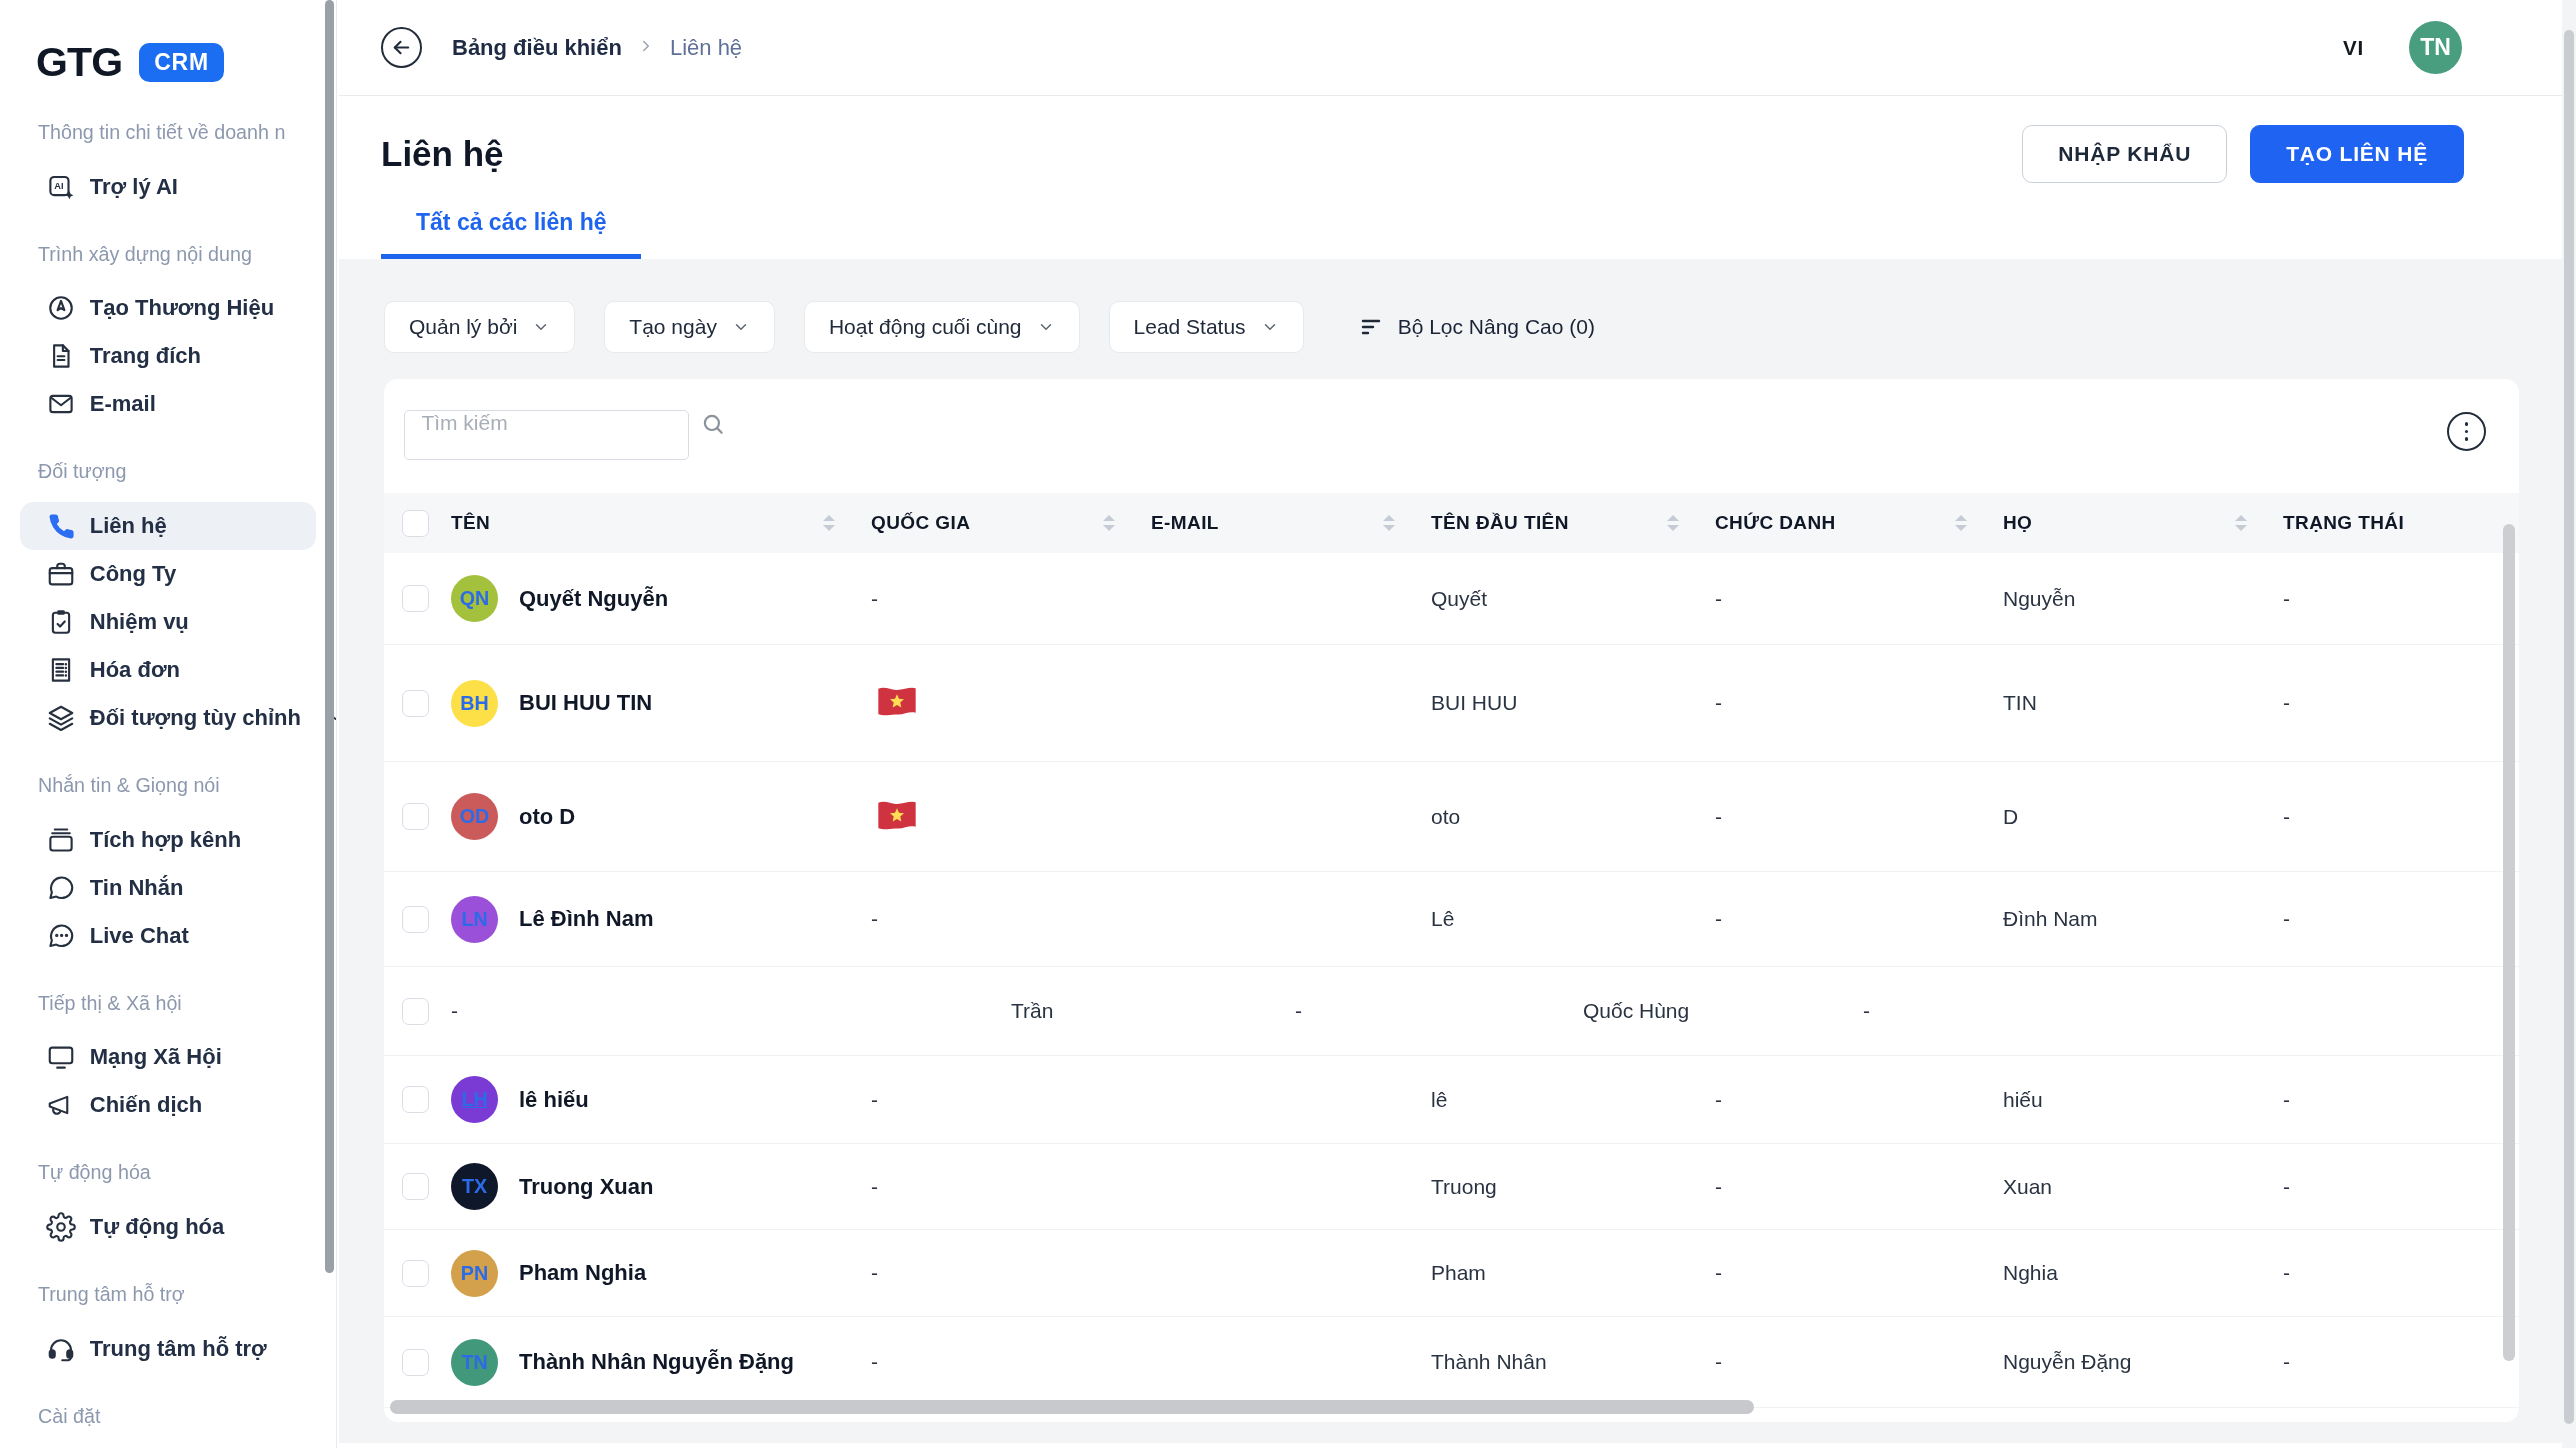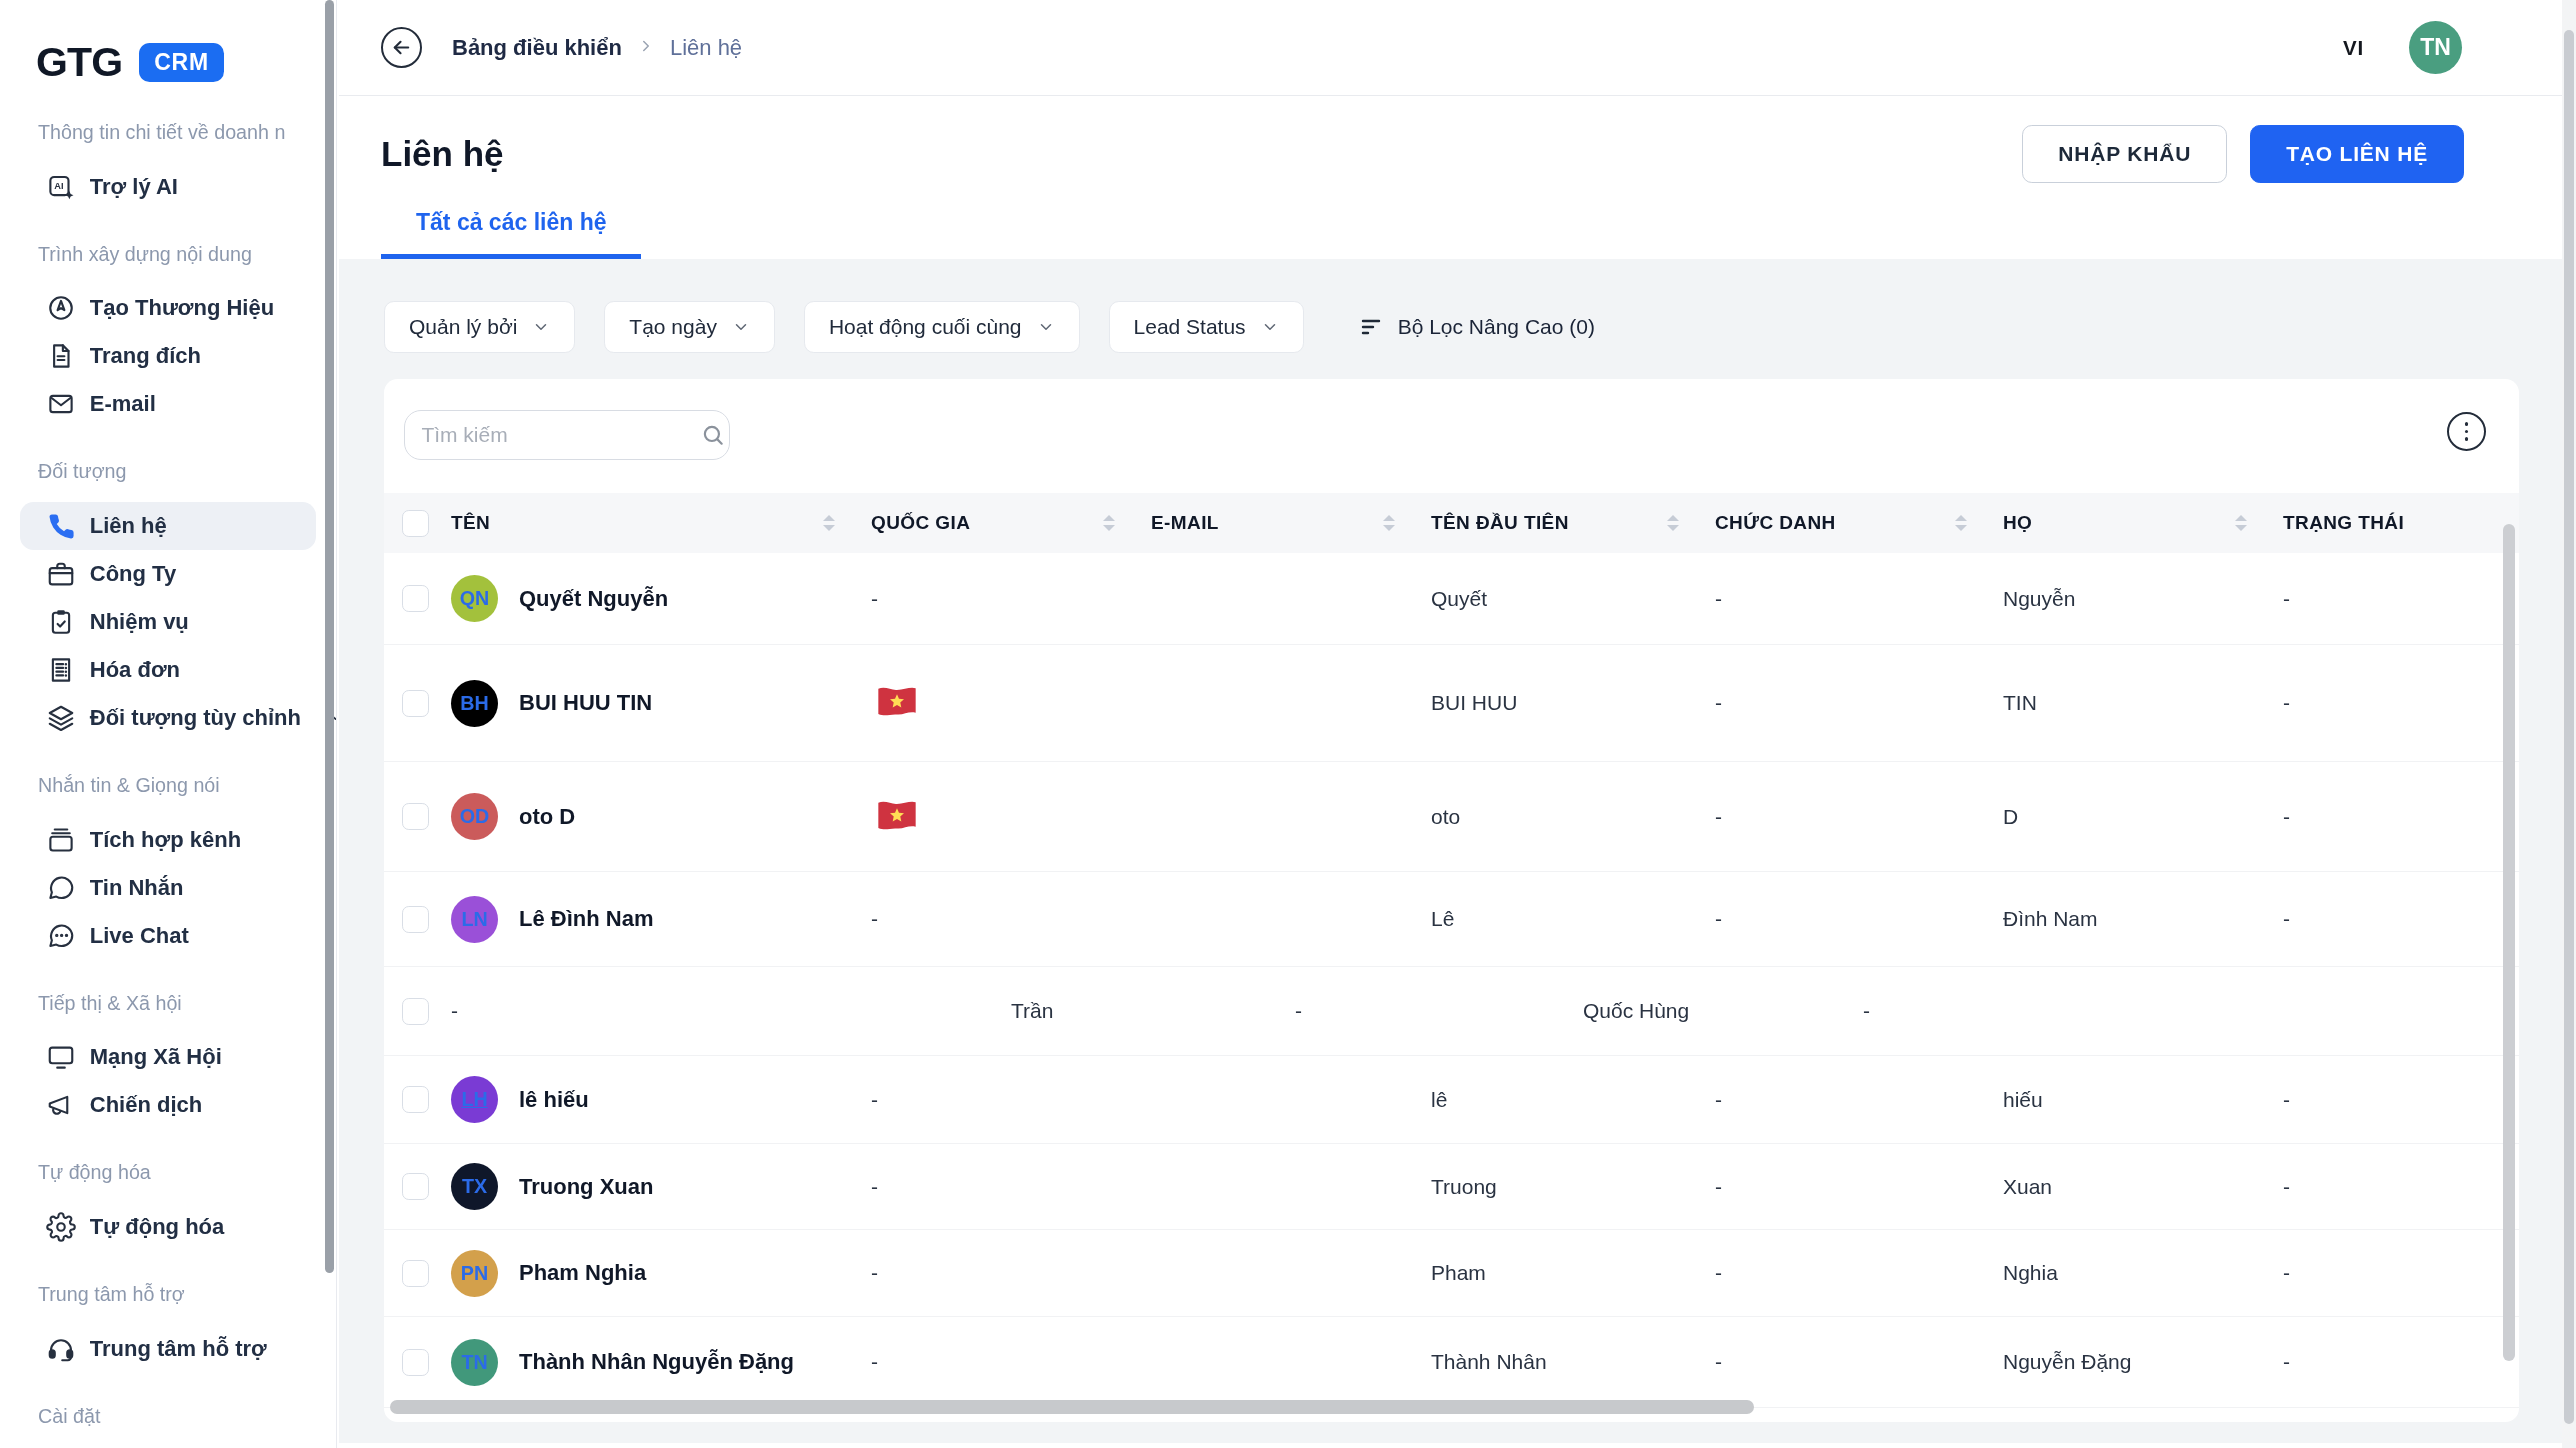--- a/index.html
+++ b/index.html
@@ -59,22 +59,22 @@
   .chip { height:52px; background:#fff; border:1.5px solid #e6e9ee; border-radius:9.8px;
     display:flex; align-items:center; gap:15px; padding:0 24px; font-size:21px; color:#212b3b; cursor:pointer; }
   .chip svg { stroke:#5f6774; fill:none; stroke-width:2; stroke-linecap:round; stroke-linejoin:round; }
   .adv-filter { display:flex; align-items:center; gap:15px; margin-left:26px; cursor:pointer;
     font-size:21px; font-weight:500; color:#1b2437; }
   .adv-filter svg { stroke:#1f2937; fill:none; stroke-width:2.4; stroke-linecap:round; }
 
   
   .card { position:relative; margin-top:26px; width:2135px; height:1043px; background:#fff;
     border-radius:13.6px; overflow:hidden; }
-  .search-wrap { position:absolute; left:19.7px; top:31px; width:326px; height:50px;
-    border:1.5px solid #d8dce3; border-radius:17px; display:flex; align-items:center; background:#fff; }
+  .search-wrap { position:absolute; left:19.7px; top:31px; width:285px; height:50px;
+    border:1.5px solid #d8dce3; border-radius:5px; display:flex; align-items:flex-start; background:#fff; }
   .search-input { border:none; outline:none; flex:1; padding:0 7.6px 0 16.7px; font-size:21px; color:#374151;
     font-family:"Liberation Sans","DejaVu Sans",sans-serif; background:transparent; }
   .search-input::placeholder { color:#a8aeb8; }
   .search-ic { margin-right:13.6px; display:flex; }
   .search-ic svg { stroke:#8b929c; fill:none; stroke-width:2; stroke-linecap:round; }
   .kebab { position:absolute; right:33px; top:33px; width:39px; height:39px; border:2.3px solid #232c3a;
     border-radius:50%; display:flex; flex-direction:column; align-items:center; justify-content:center;
     gap:3.8px; cursor:pointer; background:#fff; }
   .kebab i { width:3.8px; height:3.8px; border-radius:50%; background:#232c3a; }
 
@@ -452,21 +452,21 @@
           <div class="c5 cell">-</div>
           <div class="c6 cell">Nguyễn</div>
           <div class="c7 cell">-</div>
         </div>
 
         <div class="trow" style="height:117px">
           <div class="c0">
               <span class="cb"></span>
             </div>
           <div class="c1 cell name-cell">
-            <span class="avatar" style="background: #000000;">BH</span>
+            <span class="avatar" style="background: #fde047;">BH</span>
             <span class="cname">BUI HUU TIN</span>
           </div>
           <div class="c2 cell">
             <svg class="flag" viewBox="0 0 36 28">
               <path d="M2 4 C8 1.5, 13 5.5, 18 5 C24 4.5, 30 2, 34 3.5 L34 24.5 C28 23, 24 26.5, 18 26 C12 25.5, 8 28, 2 25.5 Z" fill="#cf3340"></path>
               <path d="M18 8.6l1.7 3.9 4.3.4-3.2 2.9.9 4.2-3.7-2.2-3.7 2.2.9-4.2-3.2-2.9 4.3-.4z" fill="#ffdd55"></path>
             </svg>
           </div>
           <div class="c3 cell"></div>
           <div class="c4 cell">BUI HUU</div>

